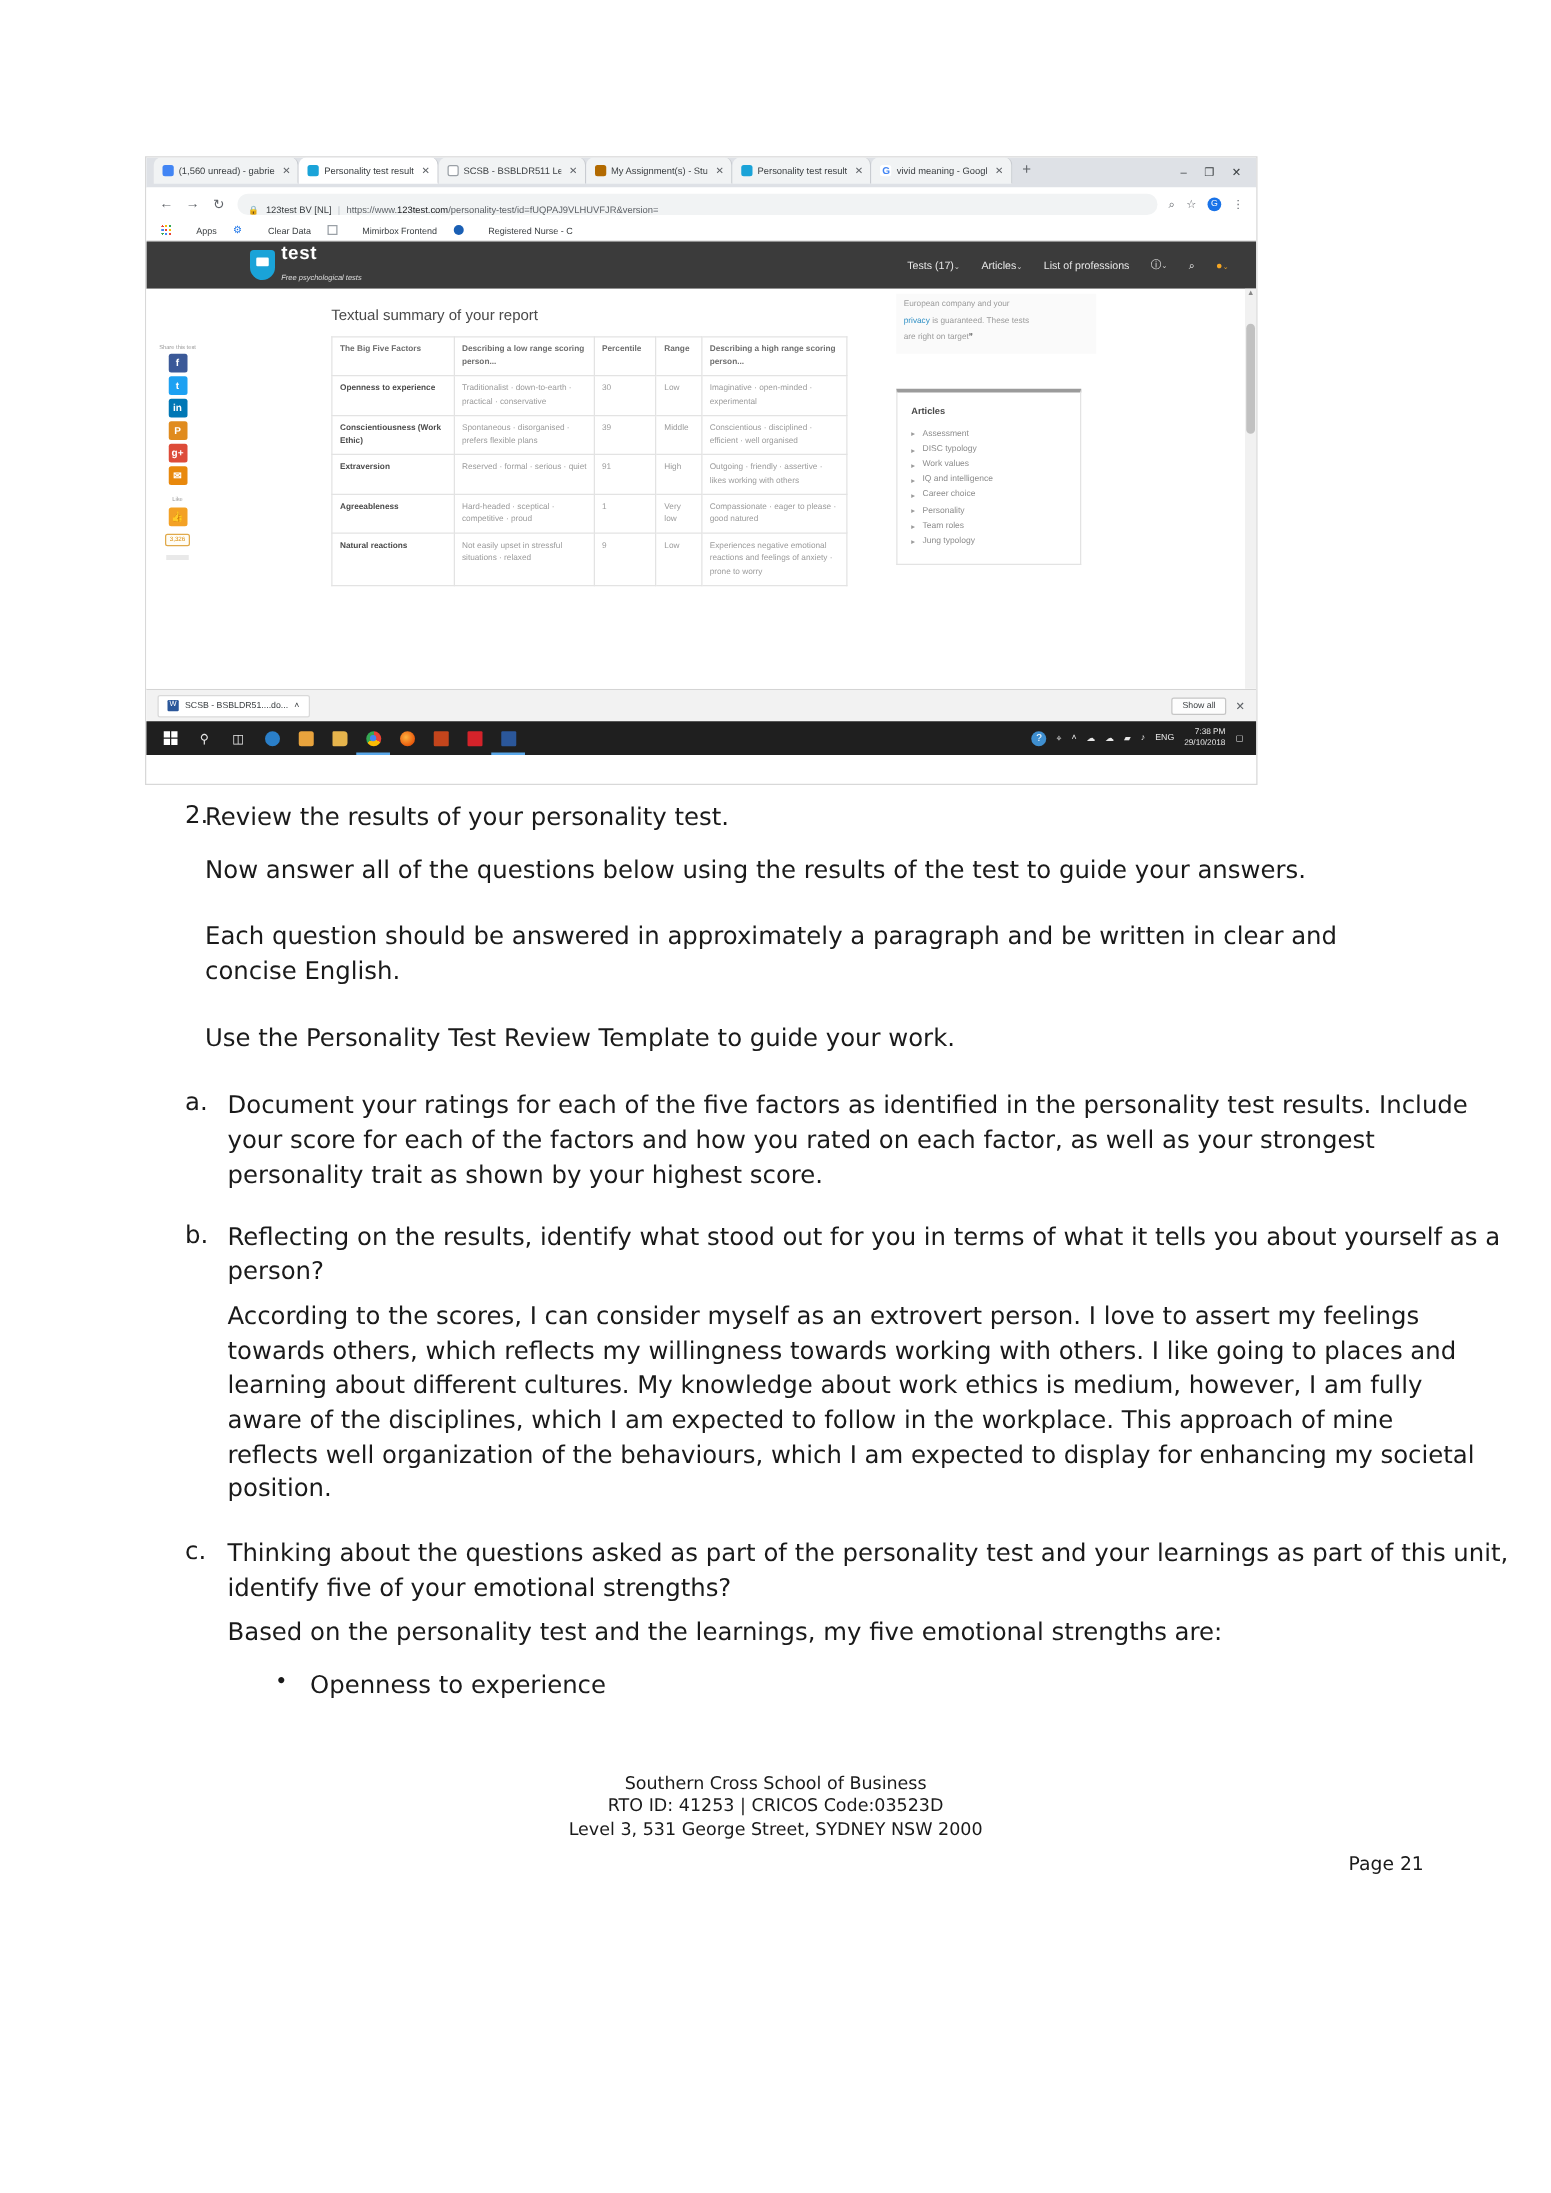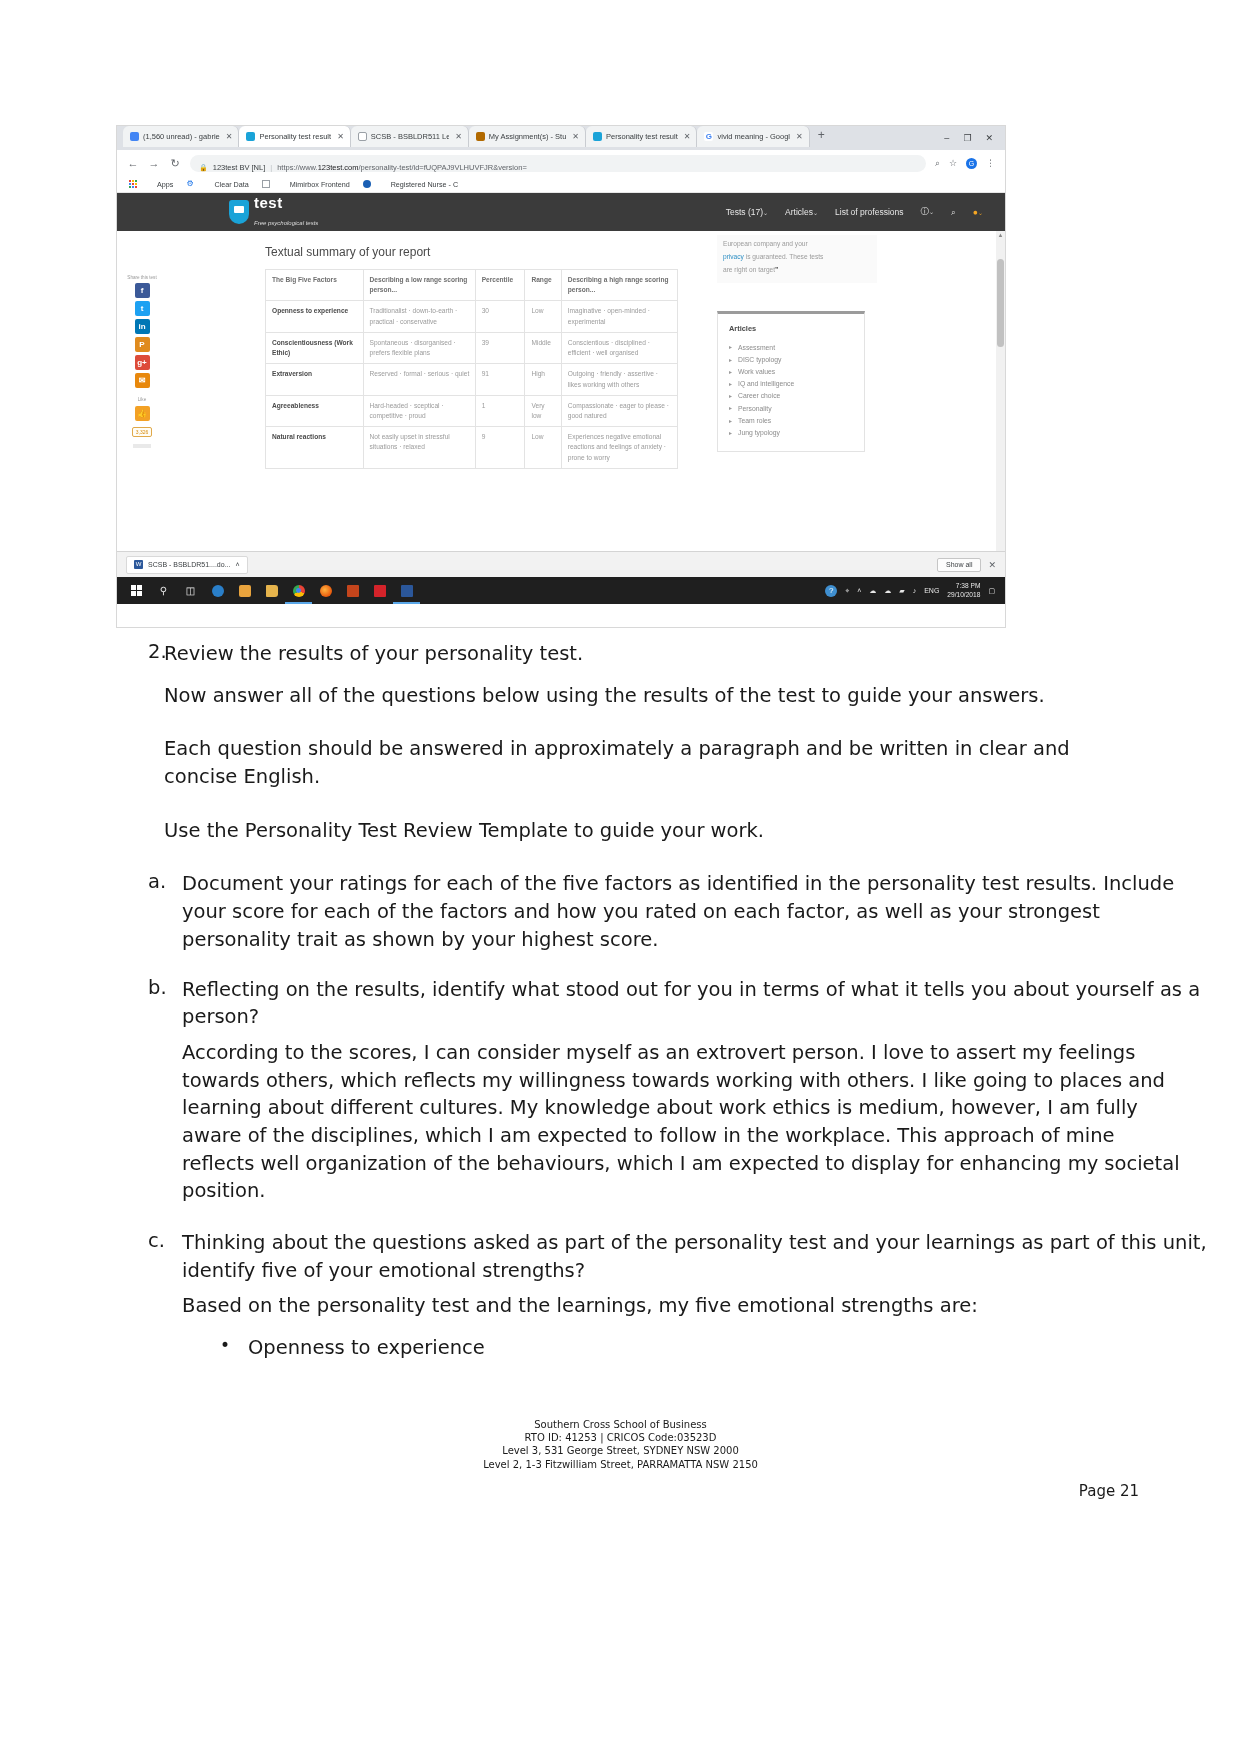--- a/index.html
+++ b/index.html
@@ -120,21 +120,21 @@
   .ico-gear { color: #1a73e8; font-size: 8px; line-height: 8px; }
   .ico-page { background: #fff; border: 1px solid #9aa0a6; }
   .ico-globe { background: #1a5fb4; border-radius: 50%; }
 
   
   .site { position: relative; height: 358px; background: #fff; overflow: hidden; }
   .sitenav {
     height: 38px; background: #3b3b3b; display: flex; align-items: center;
     padding: 0 22px 0 0;
   }
-  .logo { display: flex; align-items: center; gap: 5px; margin-left: 112px; }
+  .logo { display: flex; align-items: center; gap: 5px; margin-left: 83px; }
   .logo .shield {
     width: 20px; height: 24px; background: #1aa3d8;
     border-radius: 3px 3px 10px 10px; position: relative;
   }
   .logo .shield::after {
     content: ""; position: absolute; left: 5px; top: 6px; width: 10px; height: 7px;
     background: #fff; border-radius: 1px;
   }
   .logo .ltext { line-height: 1.05; }
   .logo .lmain { color: #fff; font-size: 15px; font-weight: 600; letter-spacing: .5px; }
@@ -311,21 +311,21 @@
     list-style: none; position: relative; font-size: 19.5px; line-height: 1.45;
   }
   .bullet-list li::before {
     content: "\2022"; position: absolute; left: -28px; top: -1px; font-size: 17px;
   }
 
   
   .footer {
     position: absolute; left: 0; top: 1418px; width: 1241px; text-align: center;
     font-family: "DejaVu Sans", sans-serif;
-    font-size: 10px; line-height: 1.32; color: #1a1a1a;
+    font-size: 14px; line-height: 1.32; color: #1a1a1a;
   }
   .pagenum {
     position: absolute; right: 102px; top: 1482px;
     font-family: "DejaVu Sans", sans-serif;
     font-size: 15px; color: #1a1a1a;
   }
 </style>
 </head>
 <body>
 
@@ -627,18 +627,17 @@
     <ul class="bullet-list">
       <li>Openness to experience</li>
     </ul>
 
   </div>
 
   <div class="footer">
     <div>Southern Cross School of Business</div>
     <div>RTO ID: 41253 | CRICOS Code:03523D</div>
     <div>Level 3, 531 George Street, SYDNEY NSW 2000</div>
-    <div>Level 2, 1-3 Fitzwilliam Street, PARRAMATTA NSW 2150</div>
   </div>
 
   <div class="pagenum">Page 21</div>
 
 </div>
 
 </body></html>

